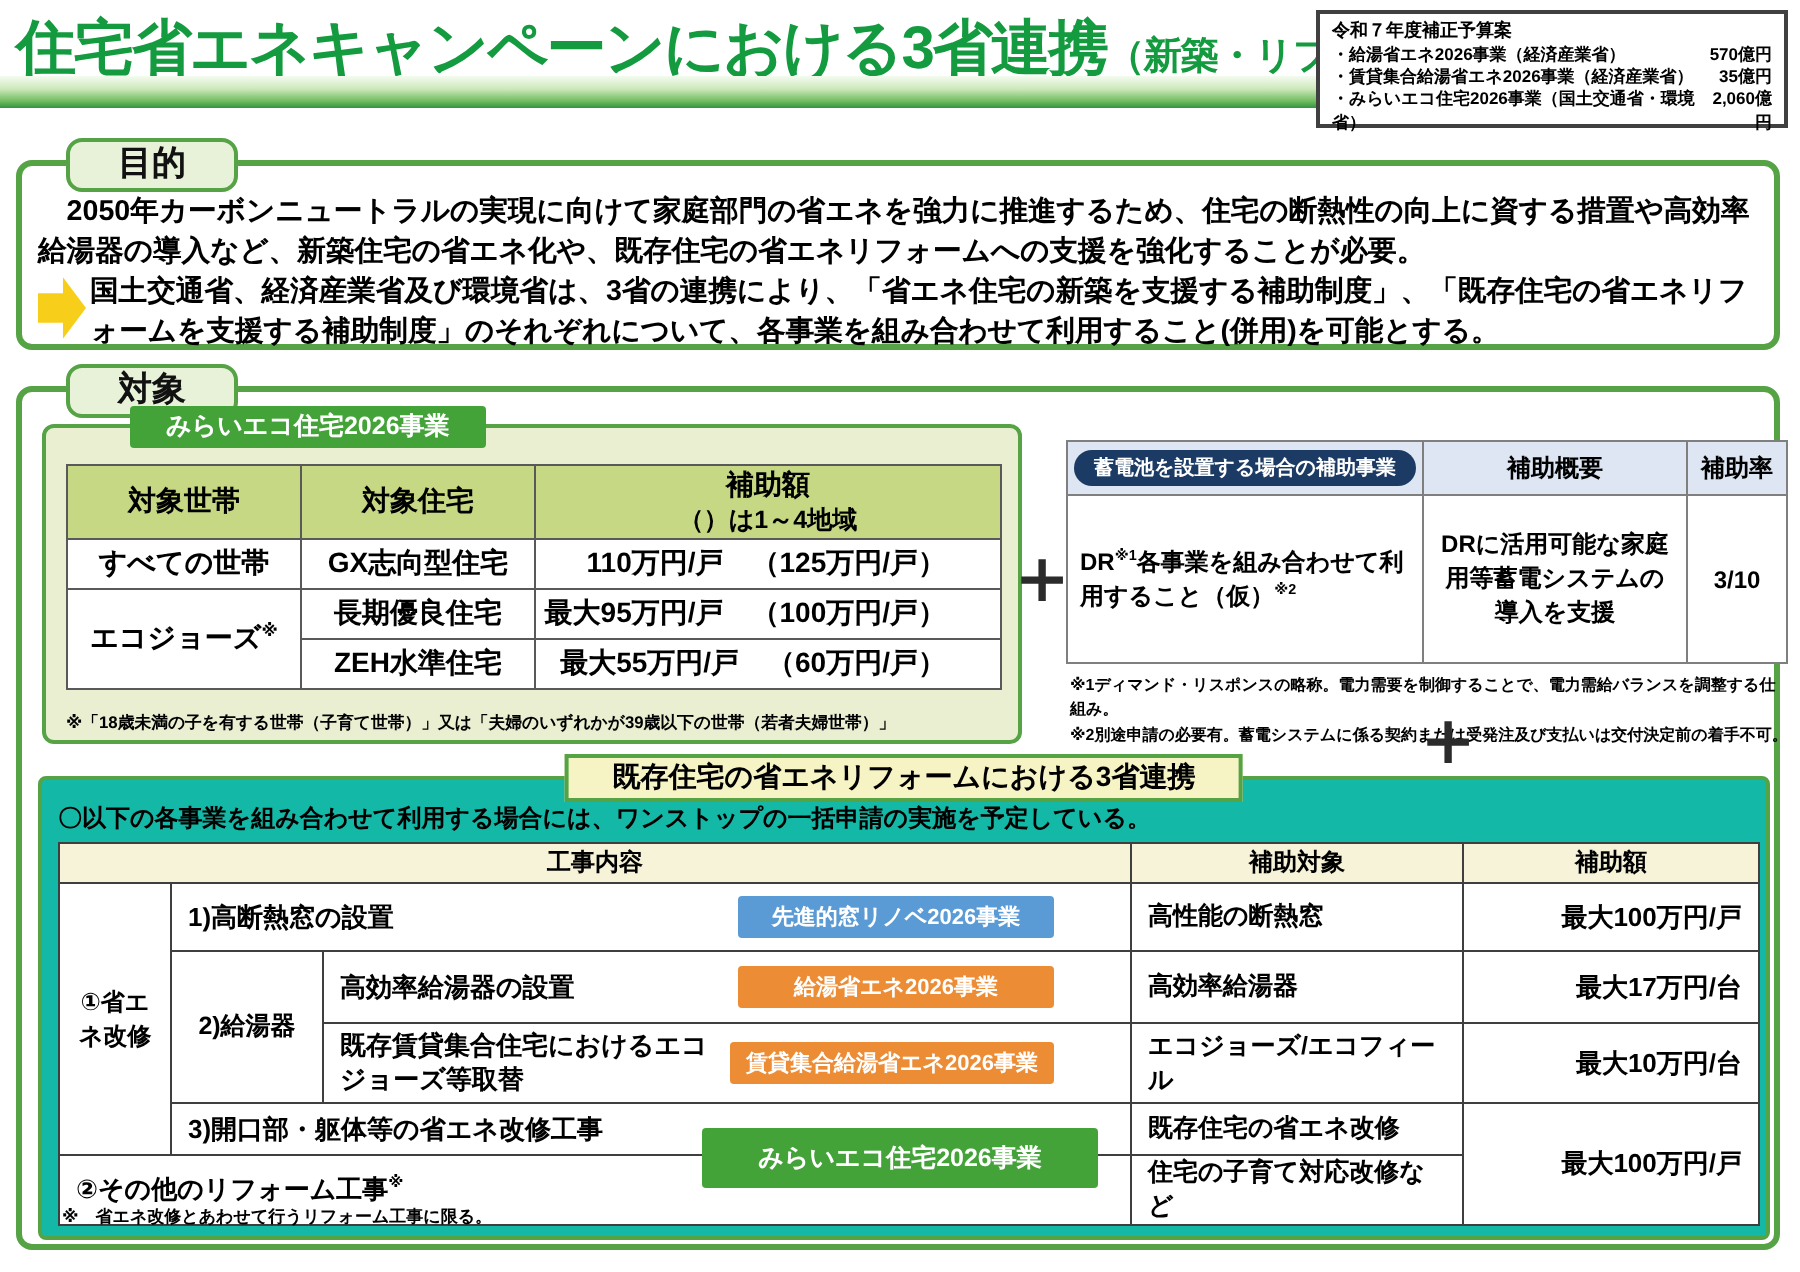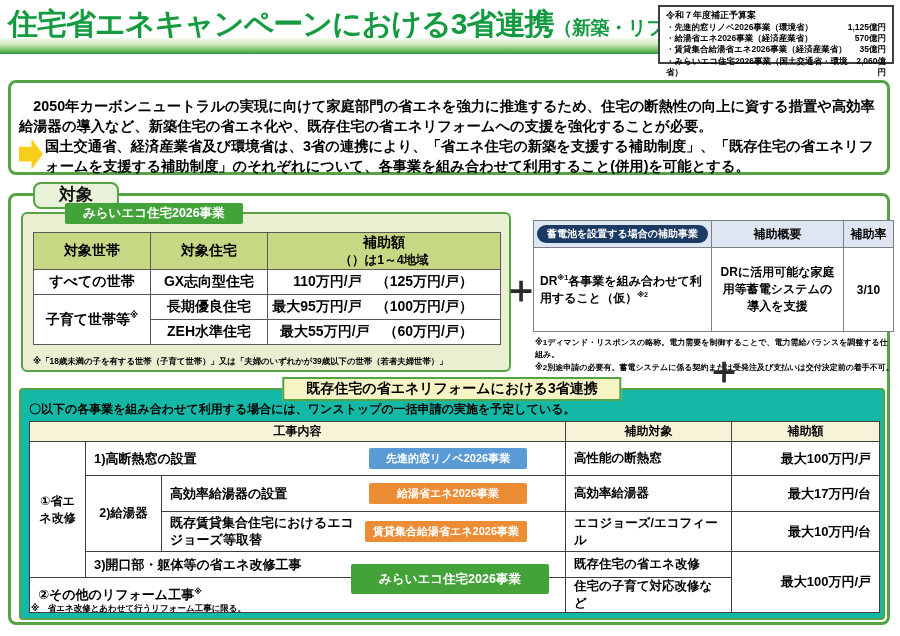--- a/index.html
+++ b/index.html
@@ -100,38 +100,35 @@
 <body>
 
 <div class="page">
 
   <div class="main-title"><span>住宅省エネキャンペーンにおける3省連携</span><span class="suffix">（新築・リフォーム）</span></div>
   <div class="title-band"></div>
 
   <div class="budget-box">
     <div class="budget-heading">令和７年度補正予算案</div>
     <div class="budget-row">
-      <span>・先進的窓リノベ2026事業（環境省）</span>
-      <span class="val">1,125億円</span>
-    </div>
-    <div class="budget-row">
       <span>・給湯省エネ2026事業（経済産業省）</span>
       <span class="val">570億円</span>
     </div>
     <div class="budget-row">
       <span>・賃貸集合給湯省エネ2026事業（経済産業省）</span>
       <span class="val">35億円</span>
     </div>
     <div class="budget-row">
       <span>・みらいエコ住宅2026事業（国土交通省・環境省）</span>
       <span class="val">2,060億円</span>
     </div>
   </div>
 
   <div class="frame purpose-box">
+    <div class="frame-label">目的</div>
     <div class="purpose-content">
       <p class="purpose-p">　2050年カーボンニュートラルの実現に向けて家庭部門の省エネを強力に推進するため、住宅の断熱性の向上に資する措置や高効率給湯器の導入など、新築住宅の省エネ化や、既存住宅の省エネリフォームへの支援を強化することが必要。</p>
       <div class="p2row">
         <div class="arrow-icon"></div>
         <p class="purpose-p">国土交通省、経済産業省及び環境省は、3省の連携により、「省エネ住宅の新築を支援する補助制度」、「既存住宅の省エネリフォームを支援する補助制度」のそれぞれについて、各事業を組み合わせて利用すること(併用)を可能とする。</p>
       </div>
     </div>
   </div>
 
   <div class="frame target-box">
@@ -153,21 +150,21 @@
             <div>補助額</div>
             <div class="l2">（）は1～4地域</div>
           </th>
         </tr>
         <tr>
           <td>すべての世帯</td>
           <td>GX志向型住宅</td>
           <td class="amt">110万円/戸　（125万円/戸）</td>
         </tr>
         <tr>
-          <td rowspan="2"><span>子育て世帯等</span><sup>※</sup></td>
+          <td rowspan="2"><span>エコジョーズ</span><sup>※</sup></td>
           <td>長期優良住宅</td>
           <td class="amt">最大95万円/戸　（100万円/戸）</td>
         </tr>
         <tr>
           <td>ZEH水準住宅</td>
           <td class="amt">最大55万円/戸　（60万円/戸）</td>
         </tr>
       </tbody>
         </table>
       <div class="mirai-footnote">※「18歳未満の子を有する世帯（子育て世帯）」又は「夫婦のいずれかが39歳以下の世帯（若者夫婦世帯）」</div>

